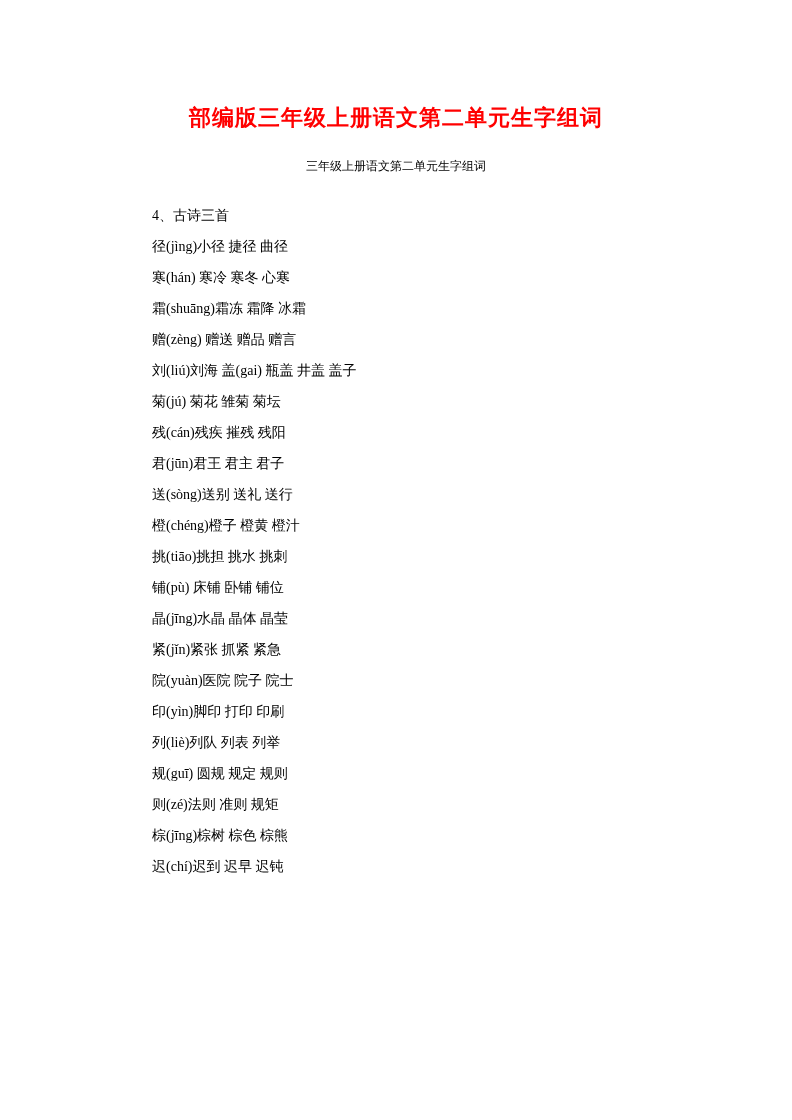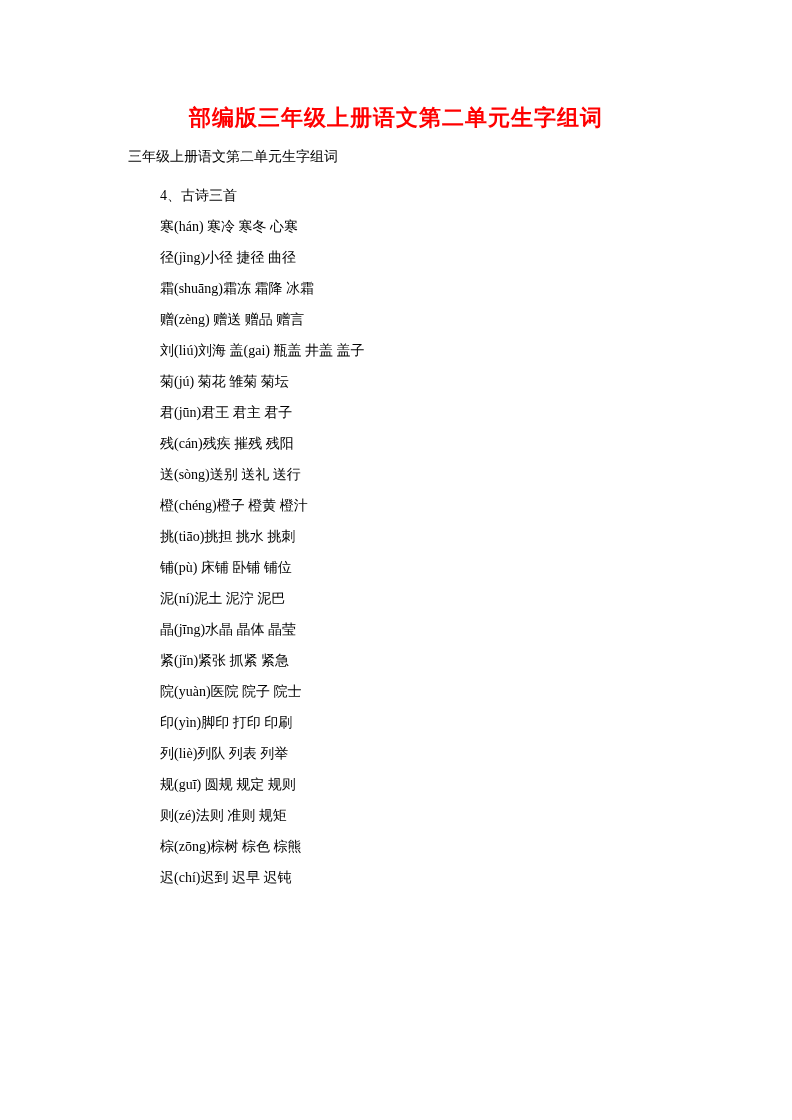--- a/index.html
+++ b/index.html
@@ -21,60 +21,60 @@
   .doc-title {
     margin: 0 0 7px 0;
     font-family: "Liberation Sans", "DejaVu Sans", sans-serif;
     font-size: 22px;
     line-height: 30px;
     font-weight: 700;
     text-align: center;
     letter-spacing: 1px;
   }
   .doc-subtitle {
-    margin: 8px;
-    font-size: 14px;
+    margin: 18px;
+    font-size: 12px;
     line-height: 31px;
     font-weight: 400;
+    text-align: center;
   }
   .doc-lines {
-    margin: 8px;
+    margin: 0;
   }
   .doc-line {
     margin: 0;
     padding-left: 32px;
     font-size: 14px;
     line-height: 31px;
     white-space: pre;
   }
 </style>
 </head>
 <body>
 
 <div class="page">
   <h1 class="doc-title" style="color: rgb(255, 0, 0);">部编版三年级上册语文第二单元生字组词</h1>
   <p class="doc-subtitle">三年级上册语文第二单元生字组词</p>
   <div class="doc-lines">
       <p class="doc-line">4、古诗三首</p>
+      <p class="doc-line">径(jìng)小径 捷径 曲径</p>
       <p class="doc-line">寒(hán) 寒冷 寒冬 心寒</p>
-      <p class="doc-line">径(jìng)小径 捷径 曲径</p>
       <p class="doc-line">霜(shuāng)霜冻 霜降 冰霜</p>
       <p class="doc-line">赠(zèng) 赠送 赠品 赠言</p>
       <p class="doc-line">刘(liú)刘海 盖(gai) 瓶盖 井盖 盖子</p>
       <p class="doc-line">菊(jú) 菊花 雏菊 菊坛</p>
+      <p class="doc-line">残(cán)残疾 摧残 残阳</p>
       <p class="doc-line">君(jūn)君王 君主 君子</p>
-      <p class="doc-line">残(cán)残疾 摧残 残阳</p>
       <p class="doc-line">送(sòng)送别 送礼 送行</p>
       <p class="doc-line">橙(chéng)橙子 橙黄 橙汁</p>
       <p class="doc-line">挑(tiāo)挑担 挑水 挑刺</p>
       <p class="doc-line">铺(pù) 床铺 卧铺 铺位</p>
-      <p class="doc-line">泥(ní)泥土 泥泞 泥巴</p>
       <p class="doc-line">晶(jīng)水晶 晶体 晶莹</p>
       <p class="doc-line">紧(jǐn)紧张 抓紧 紧急</p>
       <p class="doc-line">院(yuàn)医院 院子 院士</p>
       <p class="doc-line">印(yìn)脚印 打印 印刷</p>
       <p class="doc-line">列(liè)列队 列表 列举</p>
       <p class="doc-line">规(guī) 圆规 规定 规则</p>
       <p class="doc-line">则(zé)法则 准则 规矩</p>
-      <p class="doc-line">棕(zōng)棕树 棕色 棕熊</p>
+      <p class="doc-line">棕(jīng)棕树 棕色 棕熊</p>
       <p class="doc-line">迟(chí)迟到 迟早 迟钝</p>
     </div>
 </div>
 
 </body></html>

